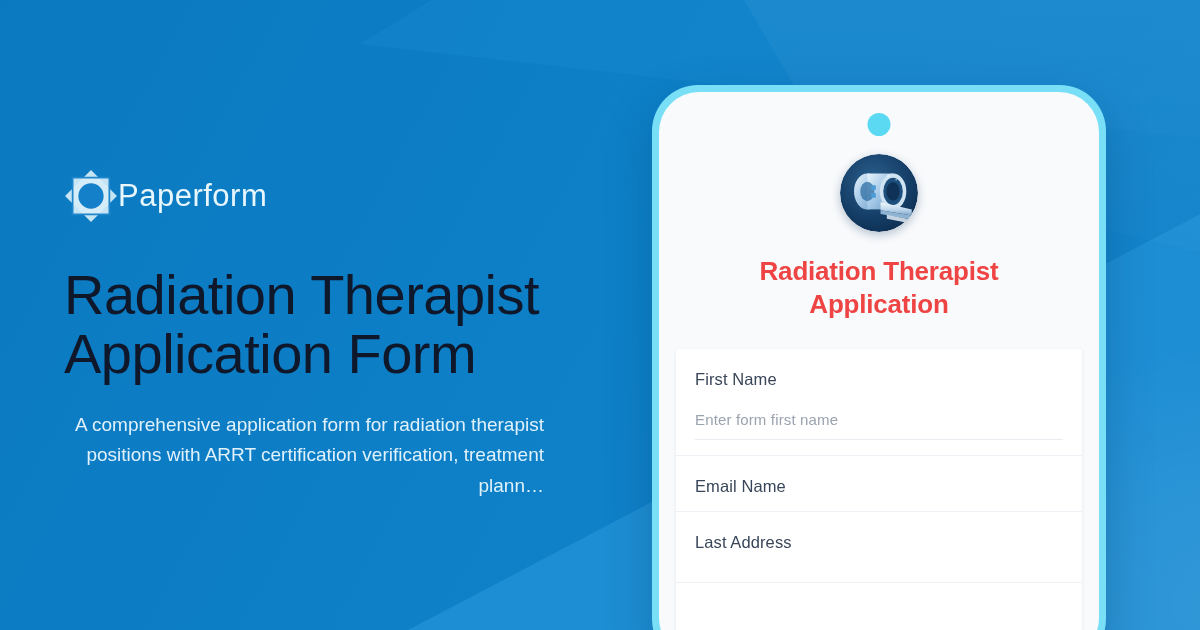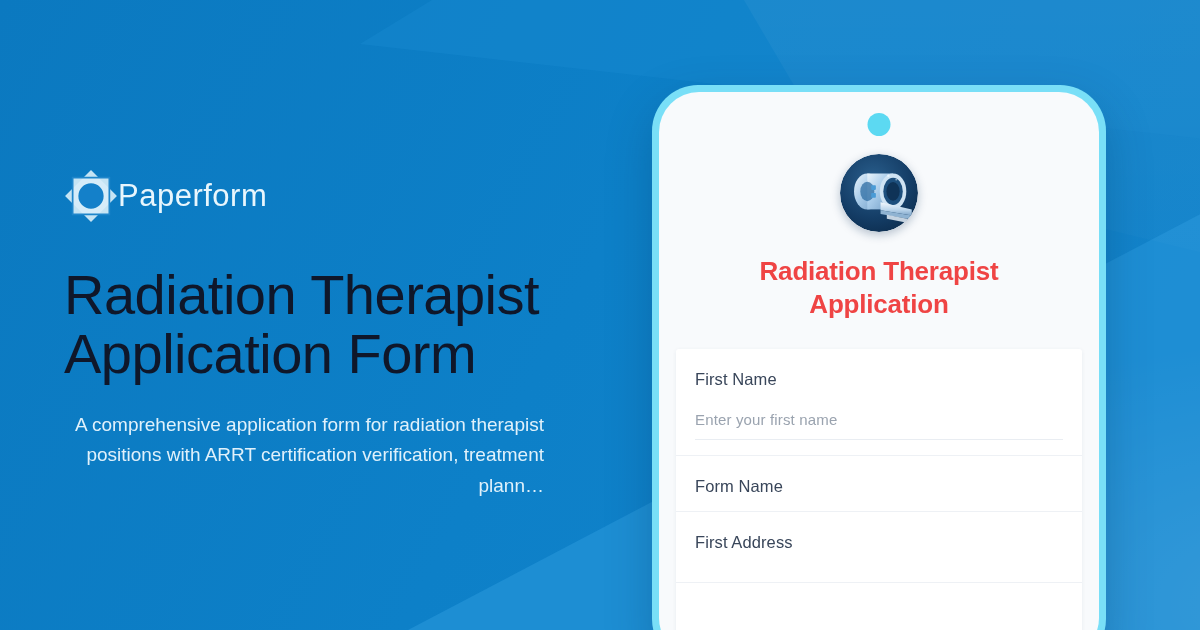--- a/index.html
+++ b/index.html
@@ -235,28 +235,28 @@
           <circle cx="72" cy="33" r="1" fill="#eaf6ff" opacity=".7"></circle>
         </svg>
       </div>
 
       <div class="form-title">Radiation Therapist Application</div>
 
       <div class="form-card">
 
         <div class="field">
           <div class="field-label">First Name</div>
-          <div class="field-input">Enter your first name</div>
+          <div class="field-input">Enter form first name</div>
         </div>
 
         <div class="field">
-          <div class="field-label">Form Name</div>
+          <div class="field-label">Email Name</div>
         </div>
 
         <div class="field no-input">
-          <div class="field-label">First Address</div>
+          <div class="field-label">Last Address</div>
         </div>
 
       </div>
     </div>
   </div>
 
 </div>
 
 </body></html>

